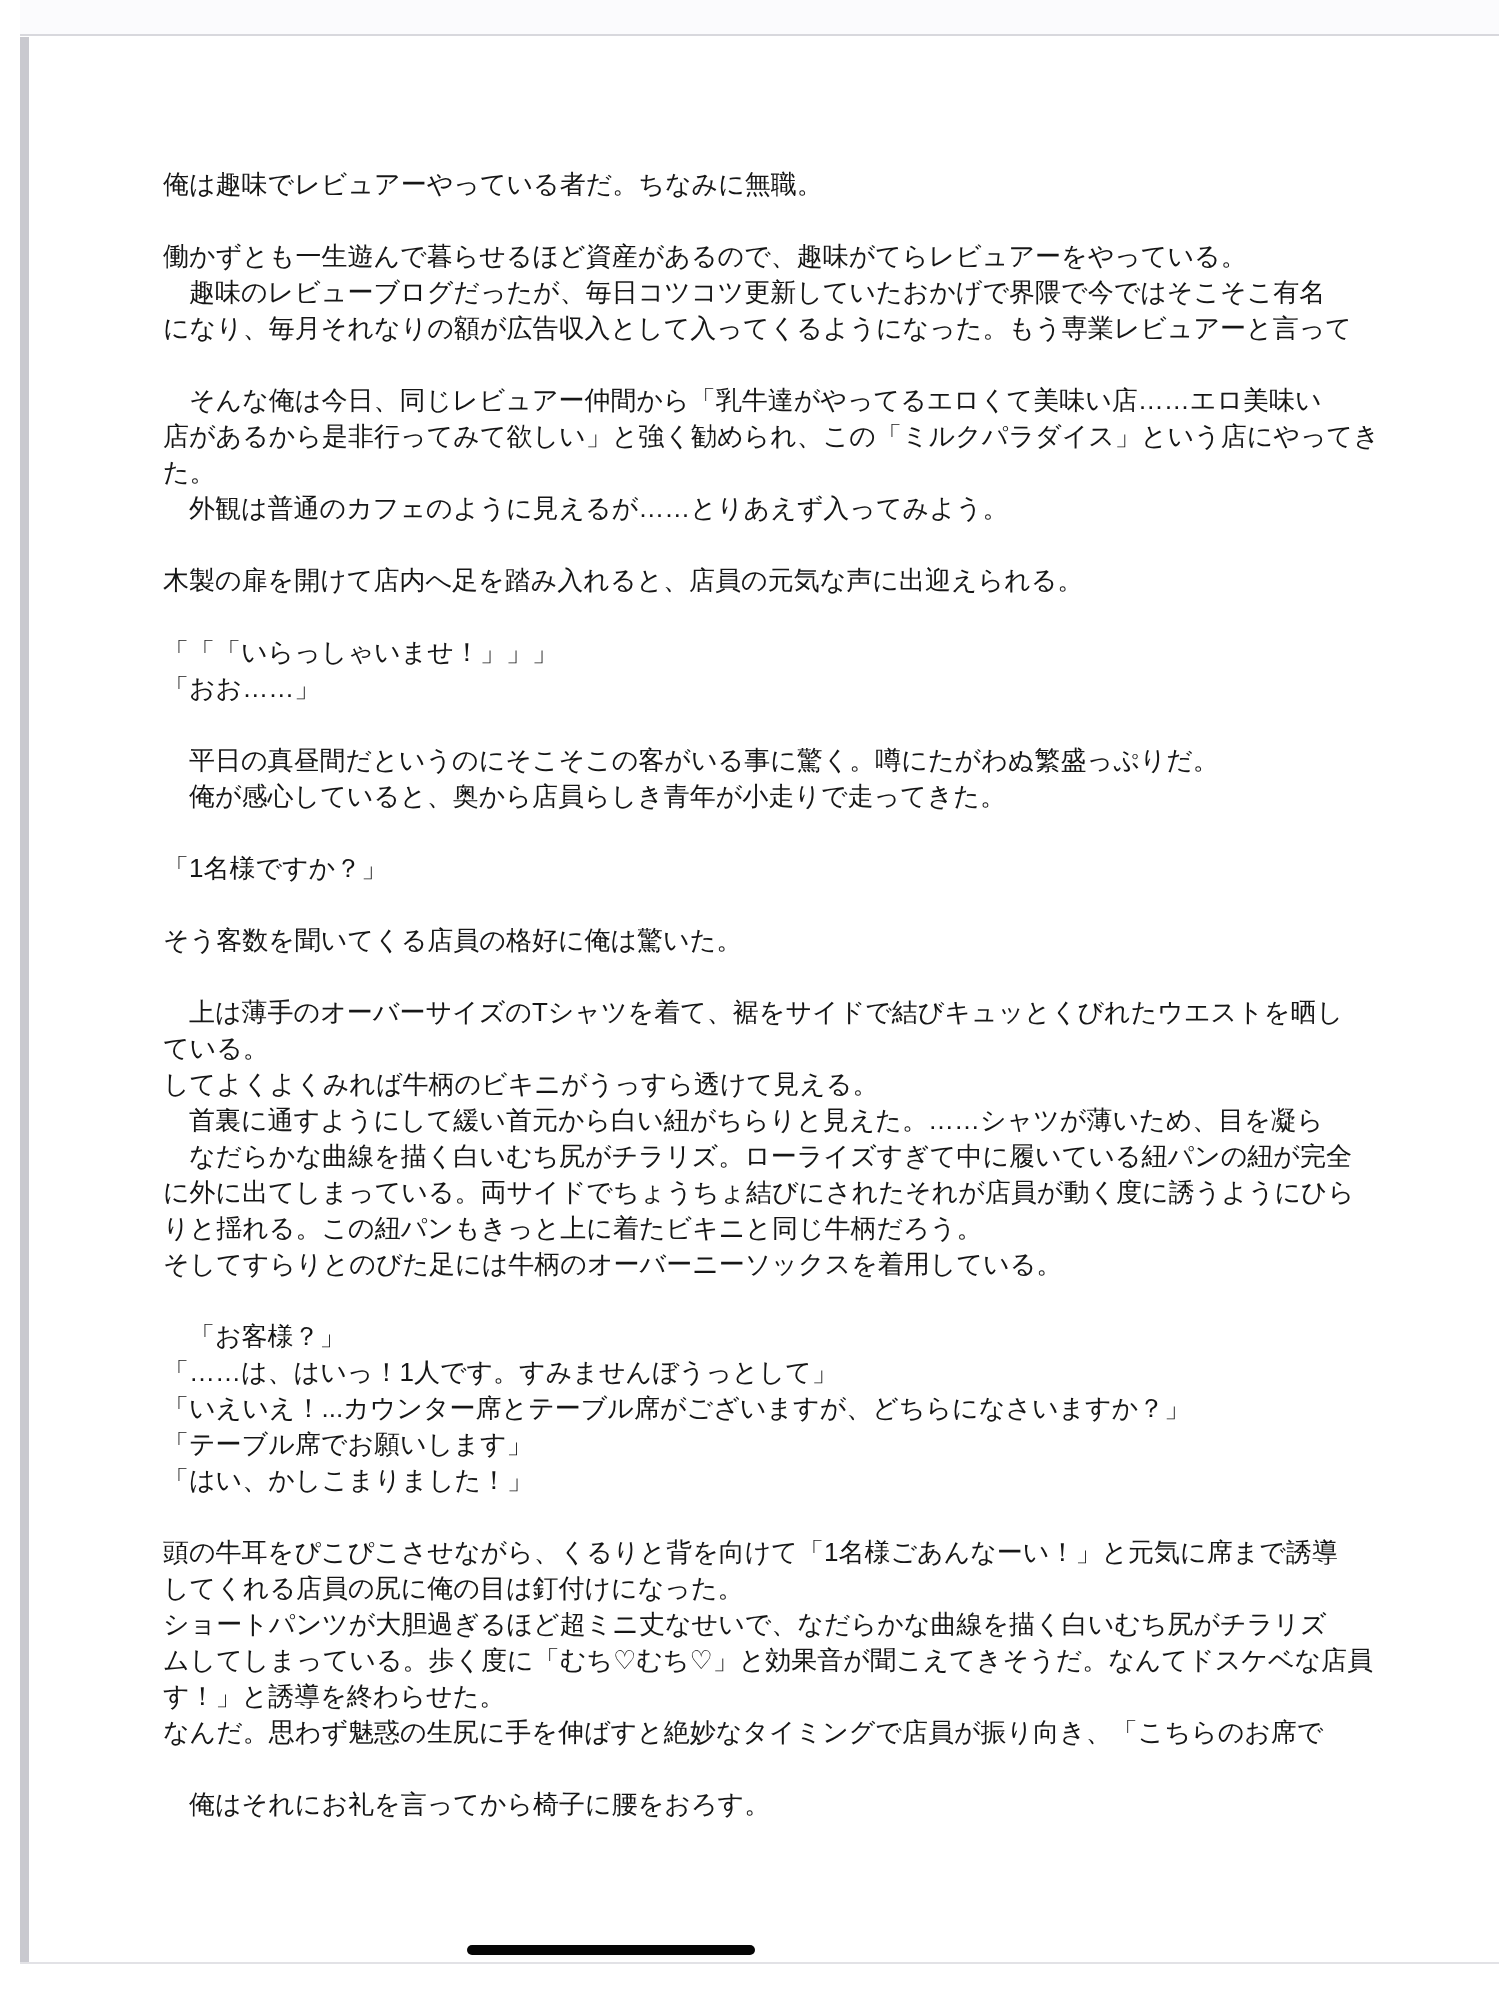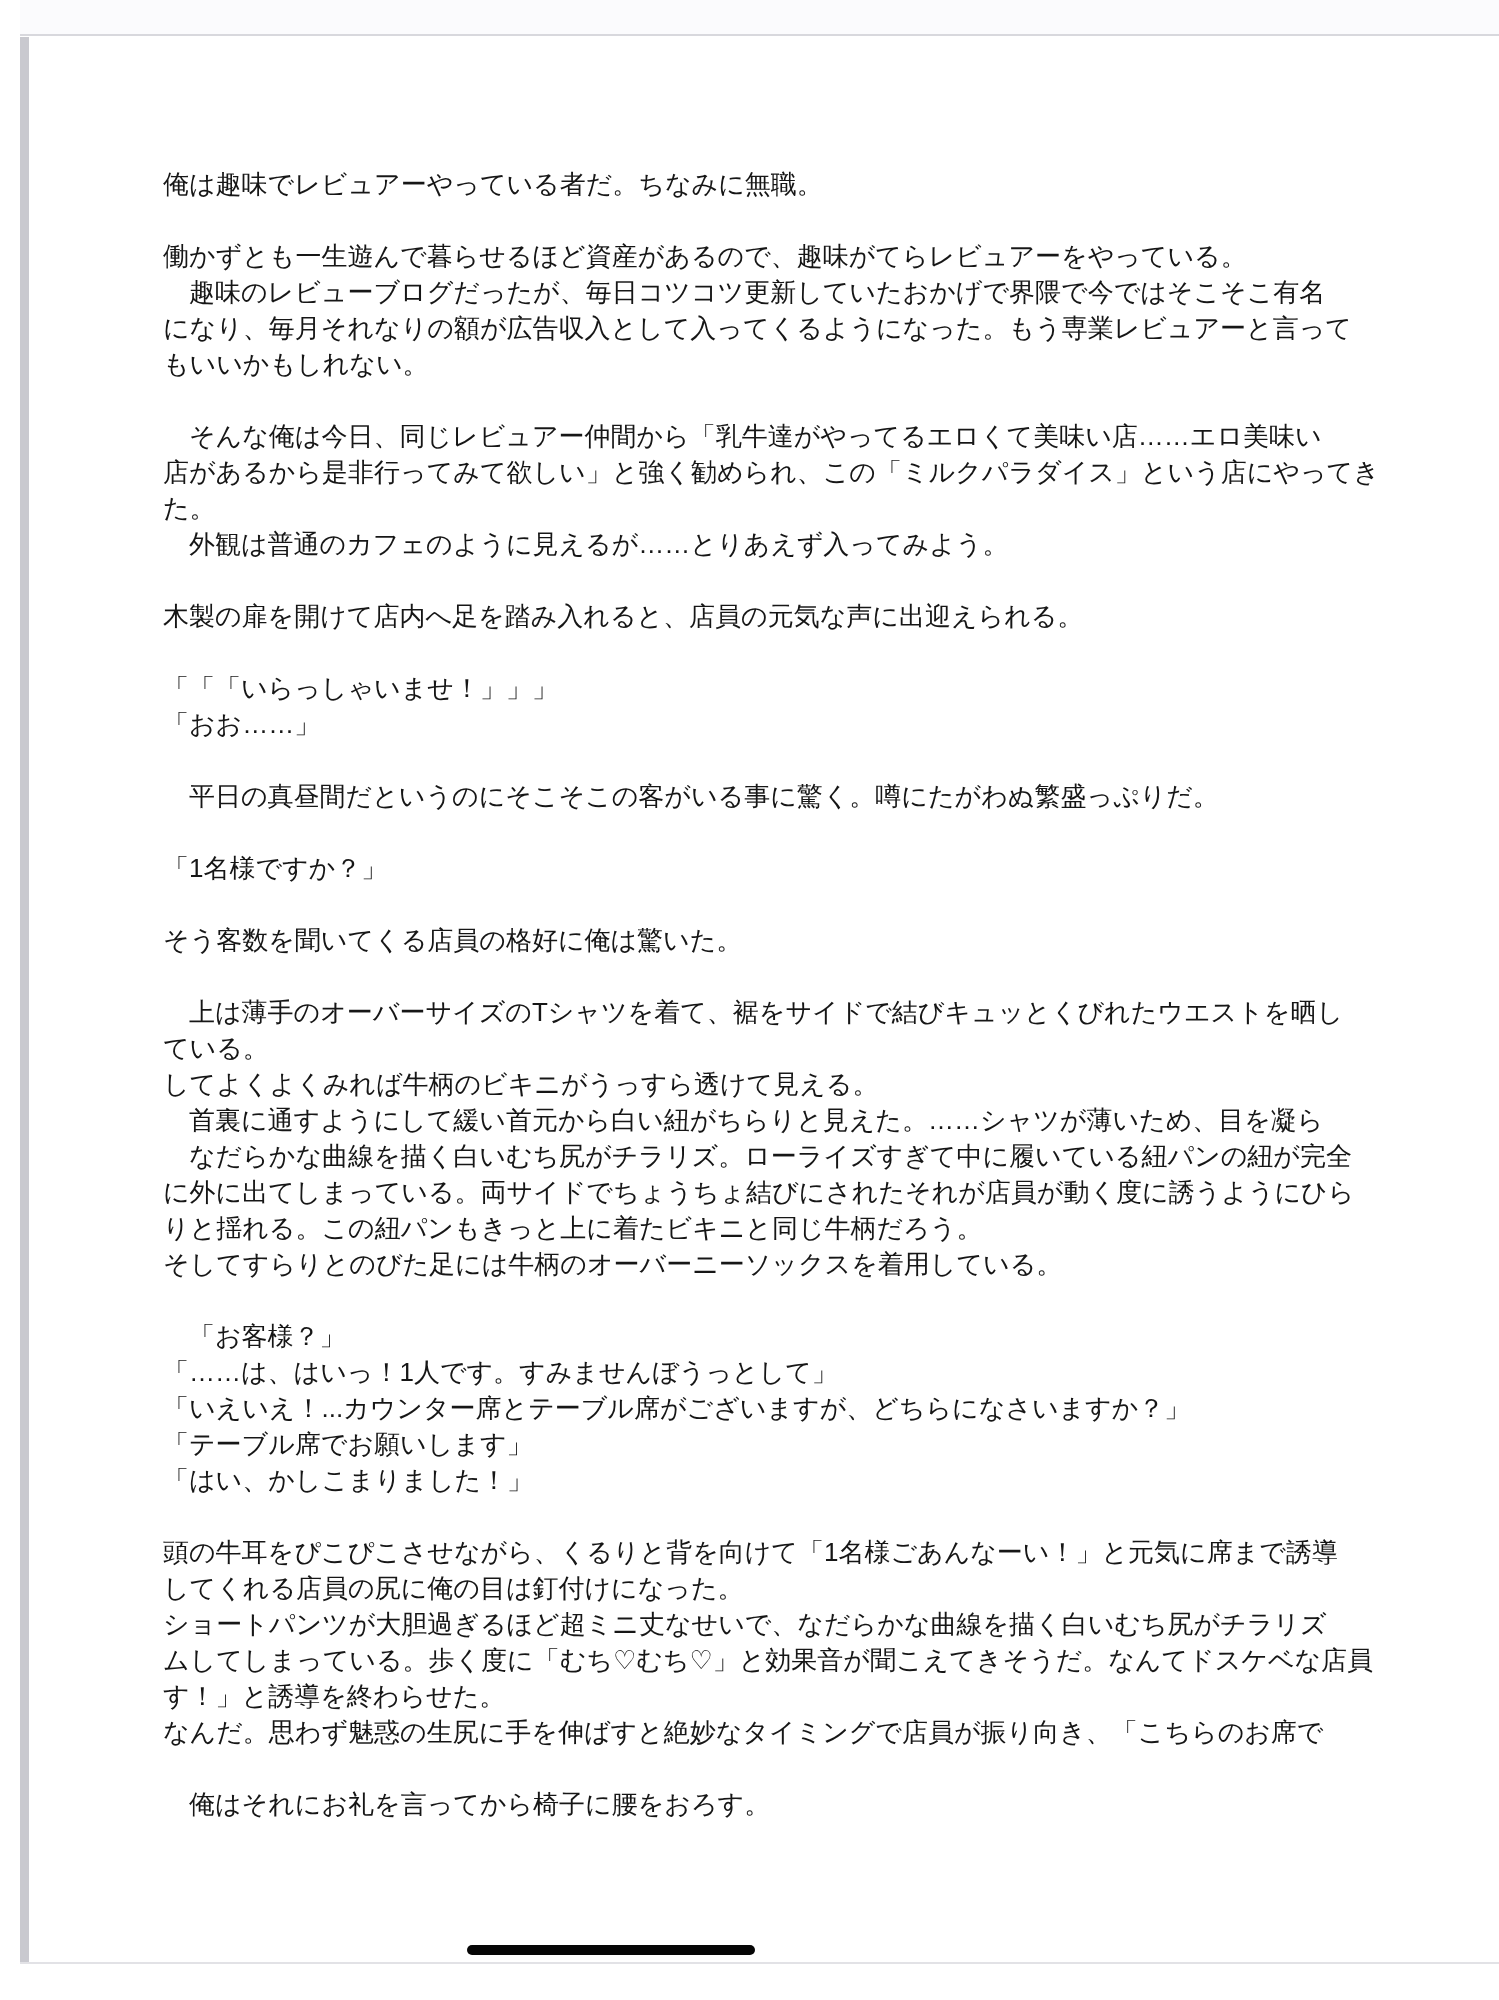--- a/index.html
+++ b/index.html
@@ -85,33 +85,33 @@
 <div class="screen" style="--page-bg: #ffffff; --text-color: #161616; --top-strip-bg: #fbfbfd; --top-hairline: #d8d8dd; --left-edge: #c9c9cf; --right-edge-bg: #ededf0; --right-edge-border: #dcdce0; --bottom-hairline: #e2e2e6; --home-indicator: #060606;">
   <div class="top-strip"></div>
   <div class="left-edge"></div>
   <div class="right-edge"></div>
   <div class="text-area" id="text-area">
       <div class="line">俺は趣味でレビュアーやっている者だ。ちなみに無職。</div>
       <div class="line"></div>
       <div class="line">働かずとも一生遊んで暮らせるほど資産があるので、趣味がてらレビュアーをやっている。</div>
       <div class="line">　趣味のレビューブログだったが、毎日コツコツ更新していたおかげで界隈で今ではそこそこ有名</div>
       <div class="line">になり、毎月それなりの額が広告収入として入ってくるようになった。もう専業レビュアーと言って</div>
-      <div class="line">もいいかもしれない。</div>
       <div class="line"></div>
       <div class="line">　そんな俺は今日、同じレビュアー仲間から「乳牛達がやってるエロくて美味い店……エロ美味い</div>
       <div class="line">店があるから是非行ってみて欲しい」と強く勧められ、この「ミルクパラダイス」という店にやってき</div>
       <div class="line">た。</div>
       <div class="line">　外観は普通のカフェのように見えるが……とりあえず入ってみよう。</div>
       <div class="line"></div>
       <div class="line">木製の扉を開けて店内へ足を踏み入れると、店員の元気な声に出迎えられる。</div>
       <div class="line"></div>
       <div class="line">「「「いらっしゃいませ！」」」</div>
       <div class="line">「おお……」</div>
       <div class="line"></div>
       <div class="line">　平日の真昼間だというのにそこそこの客がいる事に驚く。噂にたがわぬ繁盛っぷりだ。</div>
+      <div class="line">　俺が感心していると、奥から店員らしき青年が小走りで走ってきた。</div>
       <div class="line"></div>
       <div class="line">「1名様ですか？」</div>
       <div class="line"></div>
       <div class="line">そう客数を聞いてくる店員の格好に俺は驚いた。</div>
       <div class="line"></div>
       <div class="line">　上は薄手のオーバーサイズのTシャツを着て、裾をサイドで結びキュッとくびれたウエストを晒し</div>
       <div class="line">ている。</div>
       <div class="line">してよくよくみれば牛柄のビキニがうっすら透けて見える。</div>
       <div class="line">　首裏に通すようにして緩い首元から白い紐がちらりと見えた。……シャツが薄いため、目を凝ら</div>
       <div class="line">　なだらかな曲線を描く白いむち尻がチラリズ。ローライズすぎて中に履いている紐パンの紐が完全</div>

